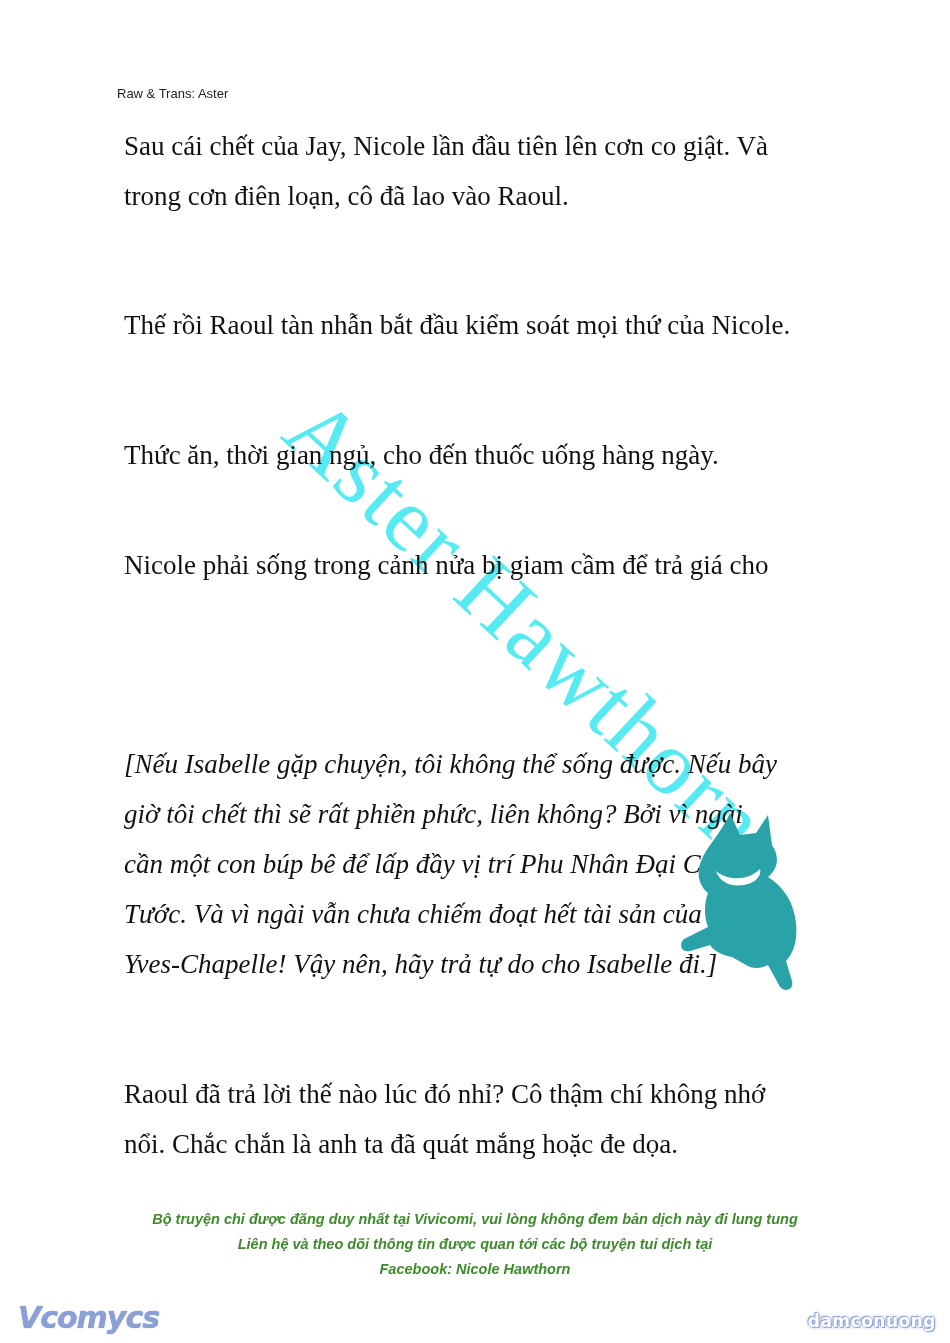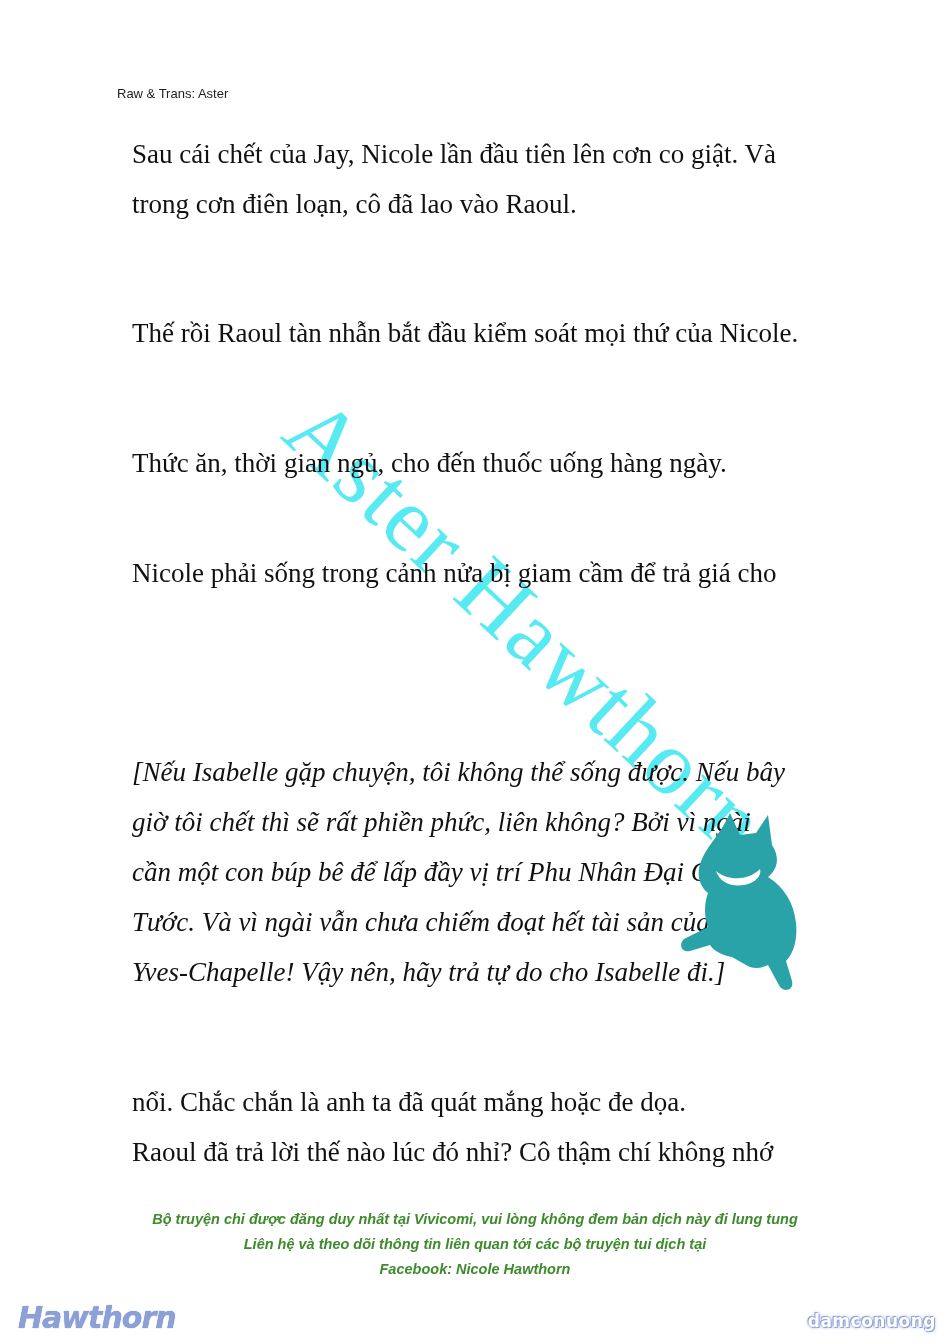--- a/index.html
+++ b/index.html
@@ -7,21 +7,21 @@
   .page { position: absolute; left: 0; top: 0; width: 950px; height: 1343px; background: #fff; }
 
   .header-credit {
     position: absolute; left: 117px; top: 58px;
     font-family: "Liberation Sans", sans-serif; font-size: 13px; color: #222; margin-top: 28px;
   }
 
   .para {
     position: absolute; left: 116px; width: 730px;
     font-family: "Liberation Serif", serif; font-size: 27px; color: #111;
-    line-height: 50px; margin: 16px;
+    line-height: 50px; margin: 8px;
   }
   .para .line { display: block; white-space: nowrap; }
   .para.italic { font-style: italic; }
 
   .watermark {
     position: absolute; left: 110px; top: 575px;
     font-family: "Liberation Serif", serif; font-size: 92px; color: #4fe9f2;
     transform-origin: 0 0; transform: rotate(43deg) translate(30px, -300px);
     white-space: nowrap; letter-spacing: 2px; opacity: 0.95; z-index: 1;
     pointer-events: none;
@@ -82,31 +82,31 @@
 
     <p class="para italic" style="top:731px;">
       <span class="line">[Nếu Isabelle gặp chuyện, tôi không thể sống được. Nếu bây</span>
       <span class="line">giờ tôi chết thì sẽ rất phiền phức, liên không? Bởi vì ngài</span>
       <span class="line">cần một con búp bê để lấp đầy vị trí Phu Nhân Đại Công</span>
       <span class="line">Tước. Và vì ngài vẫn chưa chiếm đoạt hết tài sản của gia tộc</span>
       <span class="line">Yves-Chapelle! Vậy nên, hãy trả tự do cho Isabelle đi.]</span>
     </p>
 
     <p class="para" style="top:1061px;">
+      <span class="line">Raoul đã trả lời thế nào lúc đó nhỉ? Cô thậm chí không nhớ</span>
       <span class="line">nổi. Chắc chắn là anh ta đã quát mắng hoặc đe dọa.</span>
-      <span class="line">Raoul đã trả lời thế nào lúc đó nhỉ? Cô thậm chí không nhớ</span>
     </p>
 
     <div class="footer-notes">
       <span class="note">Bộ truyện chỉ được đăng duy nhất tại Vivicomi, vui lòng không đem bản dịch này đi lung tung</span>
-      <span class="note">Liên hệ và theo dõi thông tin liên quan tới các bộ truyện tui dịch tại</span>
+      <span class="note">Liên hệ và theo dõi thông tin được quan tới các bộ truyện tui dịch tại</span>
       <span class="note">Facebook: Nicole Hawthorn</span>
     </div>
 
-    <div class="logo-vcomycs">Hawthorn</div>
+    <div class="logo-vcomycs">Vcomycs</div>
     <div class="logo-damconuong">damconuong</div>
   </div>
 
   <svg class="cat" viewBox="0 0 140 190" xmlns="http://www.w3.org/2000/svg">
     <path fill="#2aa3a8" d="
       M62 8 L72 30 L88 28 L100 10 L104 40
       C112 52 110 64 100 72
       C116 82 126 98 128 118
       C130 138 124 150 118 156
       L124 176 C126 184 118 188 112 182

